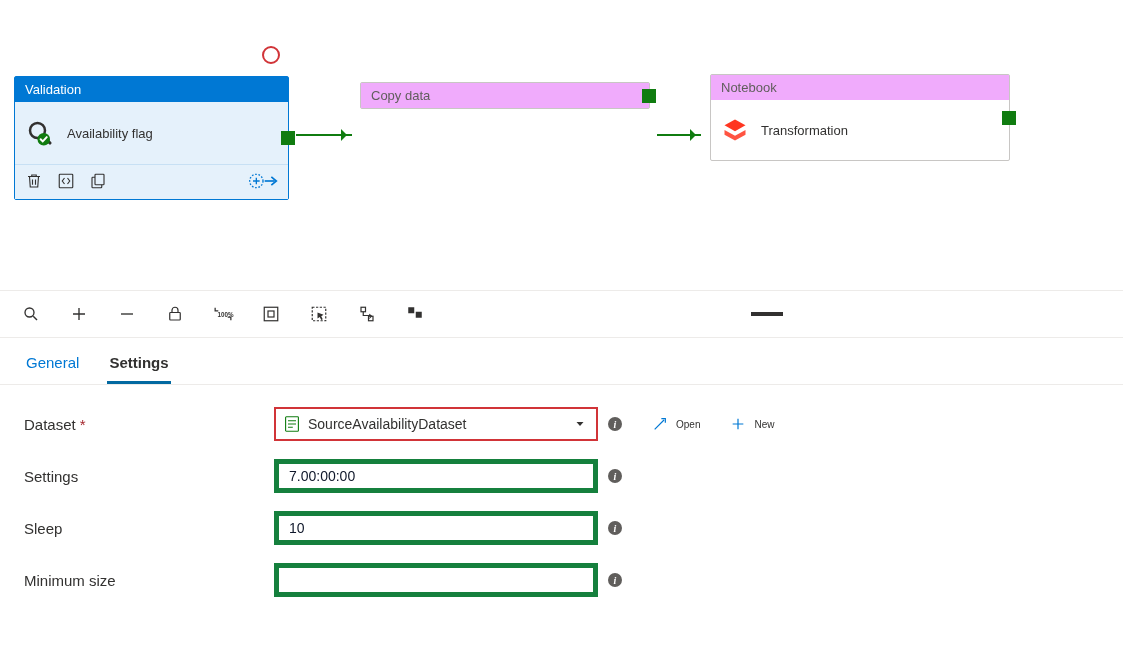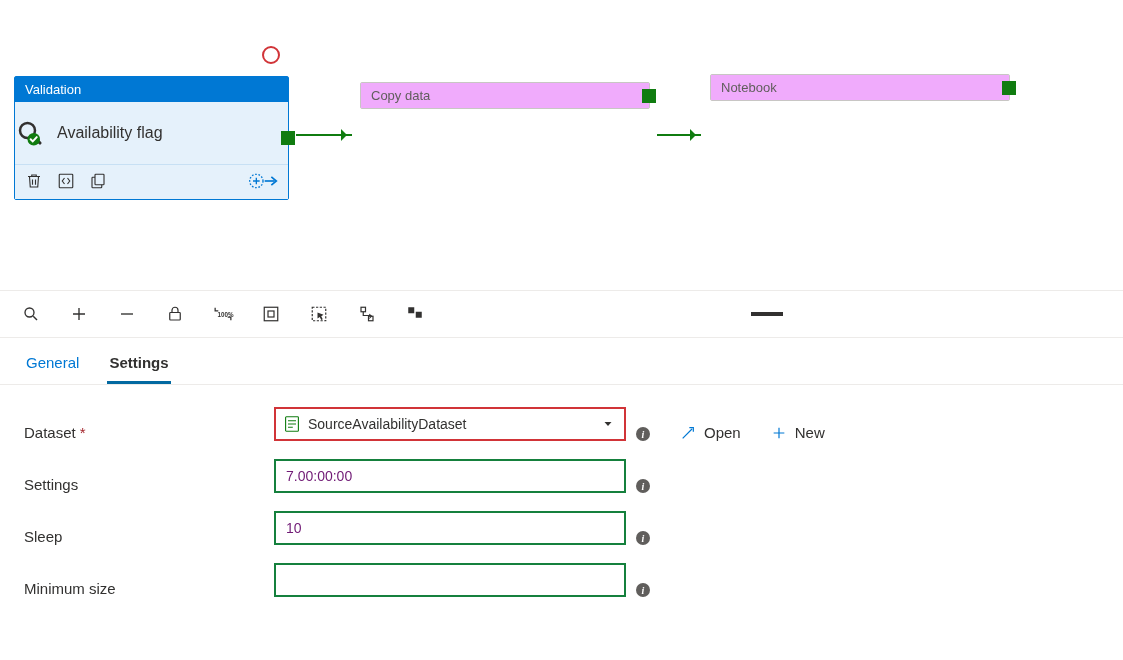--- a/index.html
+++ b/index.html
@@ -33,22 +33,22 @@
     padding: 5px 10px;
   }
   .activity.selected .activity-header {
     background: #0078d4;
     color: #fff;
   }
   .activity-body {
     display: flex;
     align-items: center;
     gap: 12px;
-    padding: 16px 0;
-    font-size: 16px;
+    padding: 16px 10px;
+    font-size: 13px;
     color: #323130;
   }
   .activity.selected .activity-body {
     background: #e5f1fb;
   }
   .activity-toolbar {
     display: flex;
     align-items: center;
     gap: 14px;
     padding: 6px 10px 8px 10px;
@@ -125,42 +125,42 @@
     font-weight: 600;
     border-bottom: 3px solid #0369a1;
   }
 
   
   .form {
     padding: 22px 24px;
   }
   .form-row {
     display: flex;
-    align-items: flex-end;
+    align-items: center;
     margin-bottom: 18px;
   }
   .form-label {
     width: 250px;
     font-size: 15px;
     color: #323130;
   }
   .req { color: #a4262c; margin-left: 4px; }
   .input-wrap {
     position: relative;
-    width: 352px;
+    width: 324px;
   }
   .text-input, .select-input {
     width: 100%;
     height: 34px;
-    border: 2px solid #15803d;
+    border: 5px solid #15803d;
     padding: 4px 10px;
     font-size: 14px;
     font-family: inherit;
     background: #fff;
-    color: #701a75;
+    color: #0f172a;
   }
   .select-input {
     display: flex;
     align-items: center;
     gap: 8px;
     border: 2px solid #d13438; 
     color: #323130;
     padding-left: 8px;
   }
   .select-input .caret {
@@ -178,21 +178,21 @@
     font-family: Georgia, serif;
     font-style: italic;
   }
   .link-btn {
     display: flex;
     align-items: center;
     gap: 8px;
     color: #323130;
     margin-left: 30px;
     cursor: pointer;
-    font-size: 15px;
+    font-size: 10px;
   }
   .link-btn svg { flex-shrink: 0; }
 
   
   .ic { display:inline-flex; }
 </style>
 </head>
 <body>
 
 <div class="canvas">
@@ -247,20 +247,29 @@
 
   <div class="activity" style="left:360px; top:82px; width:290px;">
     <div class="activity-header">Copy data</div>
     <div class="port out"></div>
   </div>
 
   <div class="arrow" style="left:657px; top:134px; width:44px;"></div>
 
   <div class="activity" style="left:710px; top:74px; width:300px;">
     <div class="activity-header">Notebook</div>
+    <div class="activity-body">
+      <span class="ic">
+        <svg width="28" height="28" viewBox="0 0 24 24" fill="none">
+          <path d="M12 3 L21 8 L12 13 L3 8 Z" fill="#ff3621"></path>
+          <path d="M3 12 L12 17 L21 12 L21 16 L12 21 L3 16 Z" fill="#ff3621" opacity="0.85"></path>
+        </svg>
+      </span>
+      <span>Transformation</span>
+    </div>
     <div class="port out"></div>
   </div>
 </div>
 
 <div class="mini-toolbar">
   <span class="tbtn">
     <svg width="18" height="18" viewBox="0 0 24 24" fill="none">
         <circle cx="10" cy="10" r="6" stroke="#323130" stroke-width="1.8"></circle>
         <path d="M15 15l5 5" stroke="#323130" stroke-width="1.8"></path>
       </svg>

